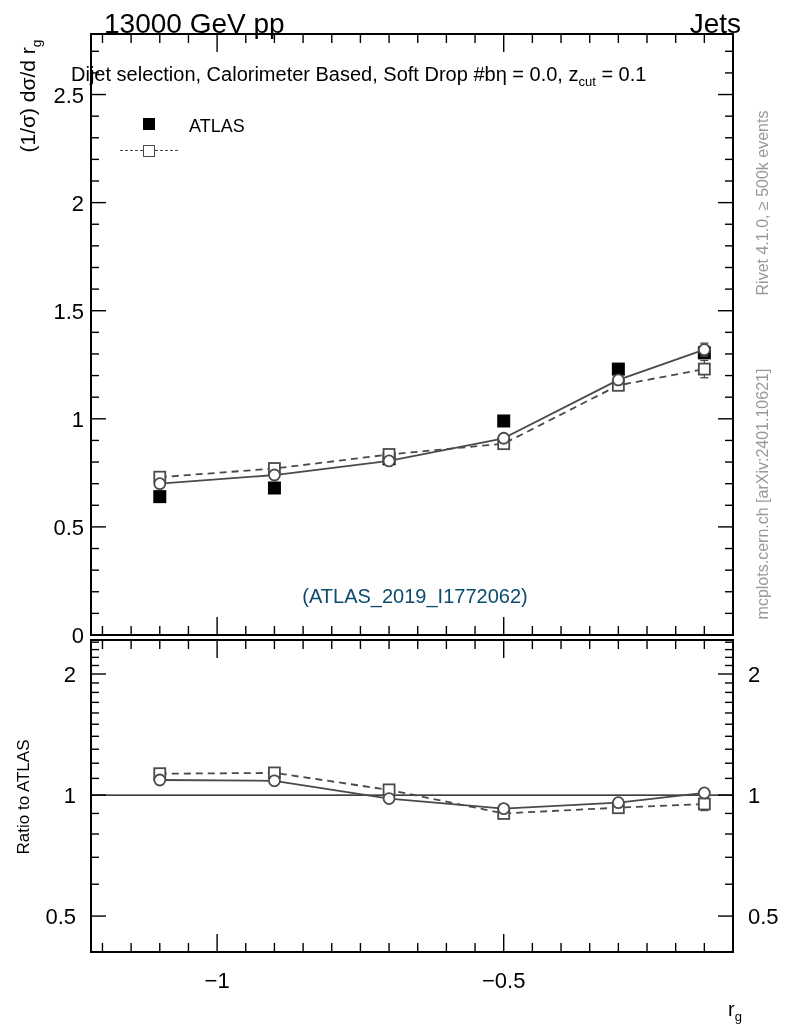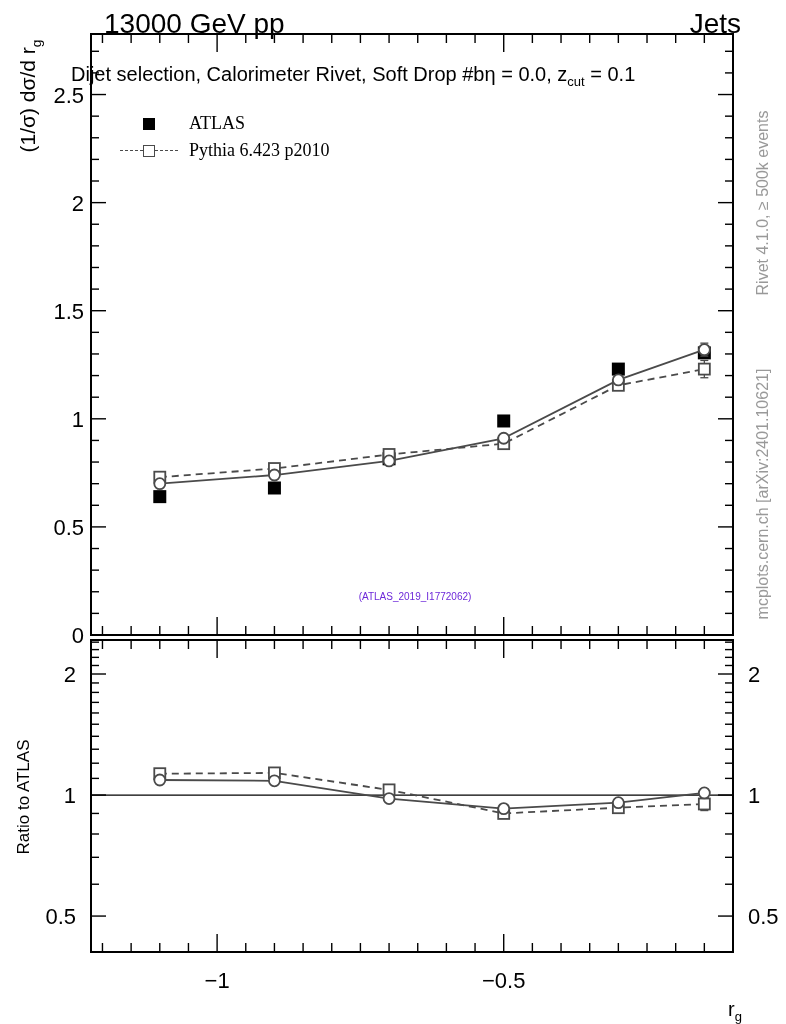--- a/index.html
+++ b/index.html
@@ -7,24 +7,24 @@
         font-family:"Liberation Sans",sans-serif;color:#000;overflow:hidden;}
   .abs{position:absolute;}
   svg{position:absolute;left:0;top:0;}
   .hdr{font-size:28px;white-space:nowrap;}
   .ptitle{font-size:20px;white-space:nowrap;}
   sub.sm{font-size:0.65em;}
   .rot{transform:translate(-50%,-50%) rotate(-90deg);transform-origin:center;white-space:nowrap;}
   .ytitle{font-size:21px;}
   .ratiotitle{font-size:17px;}
   .sidenote{font-size:16px;color:#999;}
-  .watermark{font-size:10px;color:#6d28d9;transform:translate(-50%,-50%);white-space:nowrap;}
+  .watermark{font-size:20px;color:#0c4a6e;transform:translate(-50%,-50%);white-space:nowrap;}
   .xtitle{font-size:20px;white-space:nowrap;}
   .legend{left:118px;top:110px;}
-  .lrow{display:flex;align-items:center;height:27px;font-family:Liberation Serif, serif;}
+  .lrow{display:flex;align-items:flex-end;height:27px;}
   .lmk{position:relative;width:62px;height:27px;flex:0 0 62px;}
   .ltext{margin-left:9px;font-size:18px;white-space:nowrap;}
   .lline{position:absolute;left:2px;right:2px;top:13px;border-top:1.7px solid #4a4a4a;}
   .lline.dashed{border-top-style:dashed;}
   .mk-fsq{position:absolute;left:50%;top:50%;width:12px;height:12px;background:#000;transform:translate(-50%,-50%);}
   .mk-circ{position:absolute;left:50%;top:50%;width:10px;height:10px;border:1.7px solid #4a4a4a;border-radius:50%;background:#fff;transform:translate(-50%,-50%);}
   .mk-osq{position:absolute;left:50%;top:50%;width:10px;height:10px;border:1.7px solid #4a4a4a;background:#fff;transform:translate(-50%,-50%);}
 </style>
 </head>
 <body>
@@ -359,21 +359,21 @@
       <circle cx="618.3571428571429" cy="802.7096679485721" r="5.5" fill="#fff" stroke="#4a4a4a" stroke-width="1.8"></circle>
       <line x1="704.3392857142858" y1="788.6912644853804" x2="704.3392857142858" y2="797.3200247761314" stroke="#4a4a4a" stroke-width="1.3"></line>
       <line x1="700.3392857142858" y1="788.6912644853804" x2="708.3392857142858" y2="788.6912644853804" stroke="#4a4a4a" stroke-width="1.3"></line>
       <line x1="700.3392857142858" y1="797.3200247761314" x2="708.3392857142858" y2="797.3200247761314" stroke="#4a4a4a" stroke-width="1.3"></line>
       <circle cx="704.3392857142858" cy="792.9523489404133" r="5.5" fill="#fff" stroke="#4a4a4a" stroke-width="1.8"></circle>
     </svg>
 
   <div class="abs hdr" style="left:104px;top:8px;">13000 GeV pp</div>
   <div class="abs hdr" style="right:45px;top:8px;margin-left:19px;">Jets</div>
 
-  <div class="abs ptitle" style="left:71px;top:63px;"><span>Dijet selection, Calorimeter Rivet, Soft Drop #bη = 0.0, z</span><sub class="sm">cut</sub><span> = 0.1</span></div>
+  <div class="abs ptitle" style="left:71px;top:63px;"><span>Dijet selection, Calorimeter Based, Soft Drop #bη = 0.0, z</span><sub class="sm">cut</sub><span> = 0.1</span></div>
 
   <div class="abs rot ytitle" style="left:30px;top:96px;"><span>(1/σ) dσ/d r</span><sub class="sm">g</sub></div>
 
   <div class="abs rot ratiotitle" style="left:24px;top:797px;">Ratio to ATLAS</div>
 
   <div class="abs rot sidenote" style="left:763px;top:203px;">Rivet 4.1.0, ≥ 500k events</div>
   <div class="abs rot sidenote" style="left:763px;top:494px;">mcplots.cern.ch [arXiv:2401.10621]</div>
 
   <div class="abs watermark" style="left:415px;top:596px;">(ATLAS_2019_I1772062)</div>
 
@@ -384,17 +384,16 @@
       <span class="lmk">
           <span class="mk-fsq"></span>
         </span>
       <span class="ltext">ATLAS</span>
     </div>
     <div class="lrow">
       <span class="lmk">
           <span class="lline dashed"></span>
           <span class="mk-osq"></span>
         </span>
-      <span class="ltext">Pythia 6.423 p2010</span>
     </div>
   </div>
 
 </div>
 
 </body></html>

